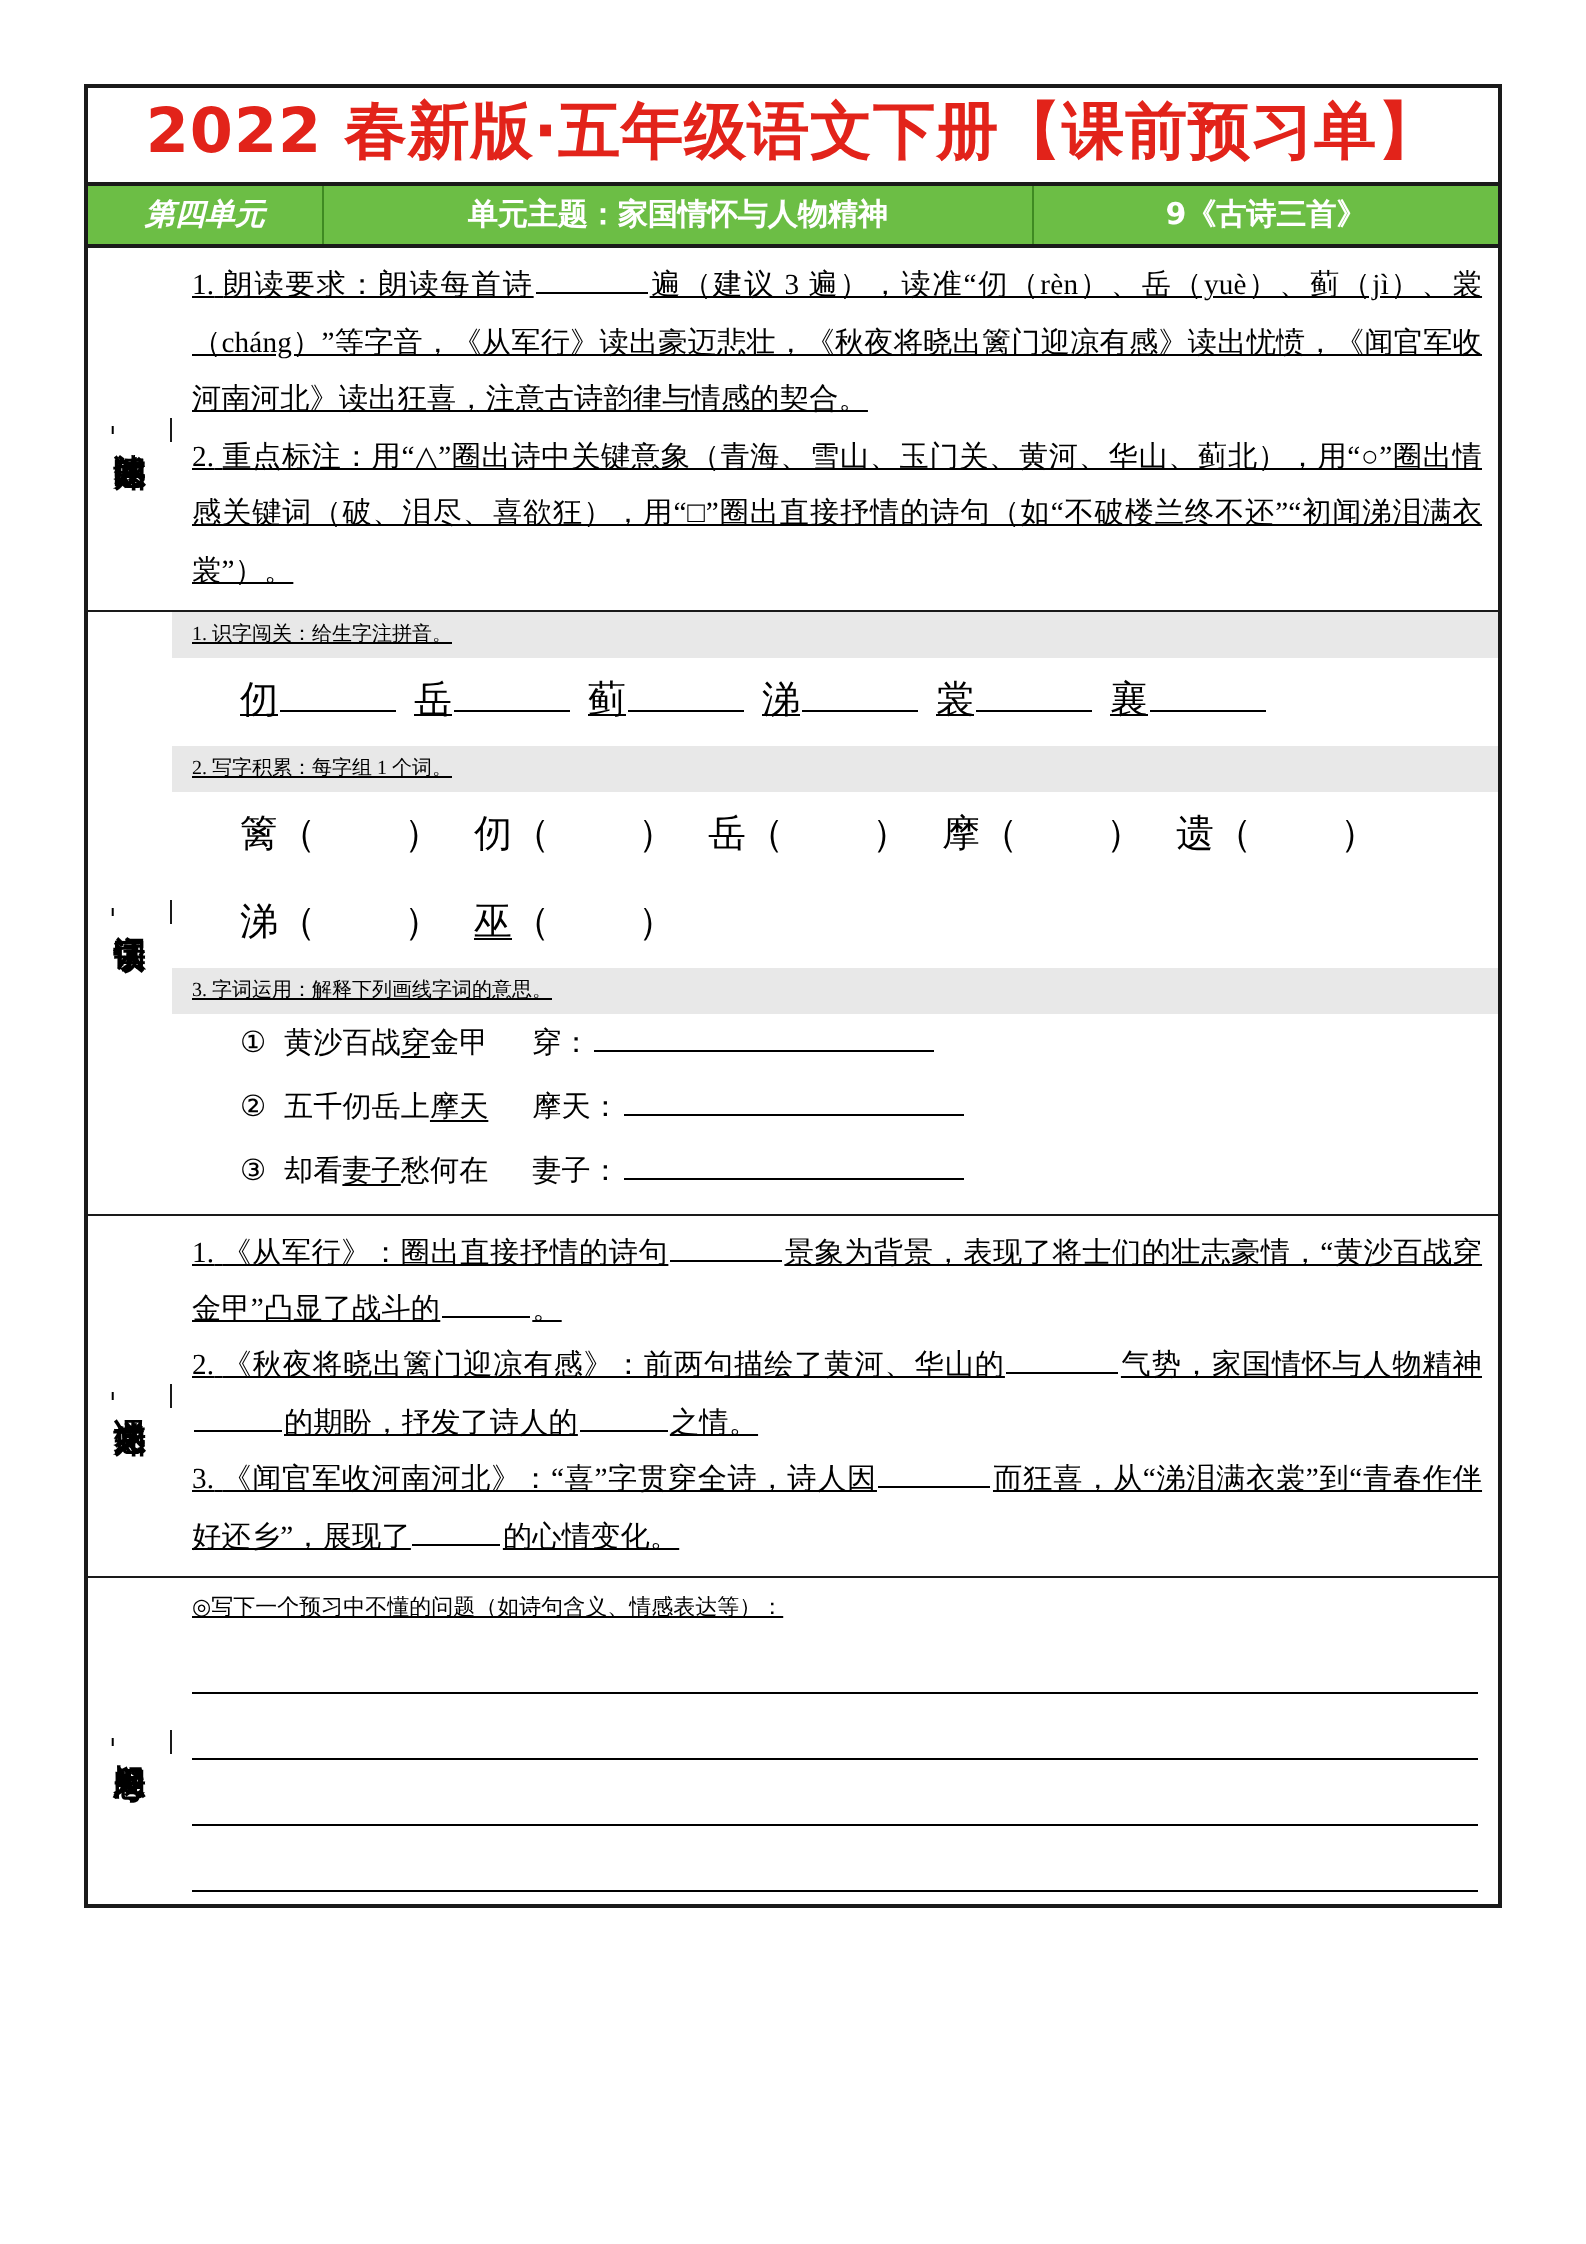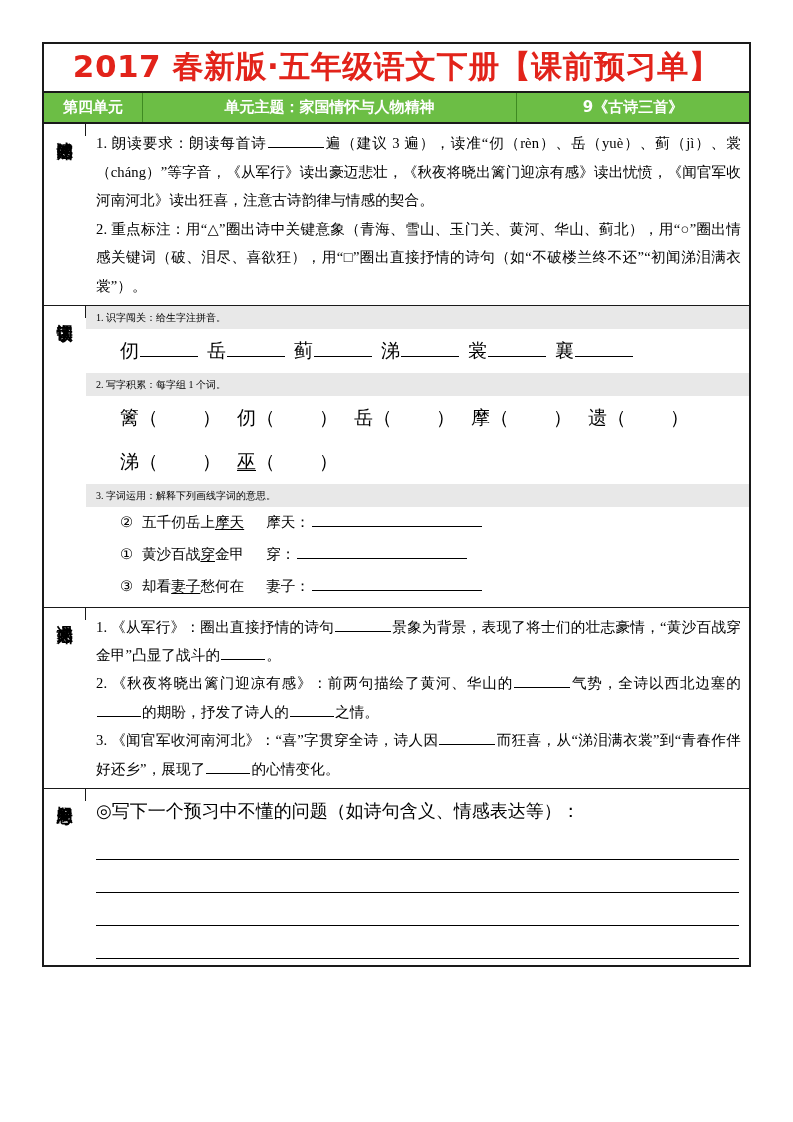--- a/index.html
+++ b/index.html
@@ -64,29 +64,30 @@
     align-items: stretch;
   }
   .unit-cell {
     display: flex;
     align-items: center;
     justify-content: center;
     text-align: center;
     line-height: 1;
     white-space: nowrap;
   }
-  .unit-cell.c1 { width: 99px; border-right: 1.5px solid #3f8a22; }
+  .unit-cell.c1 { width: 118px; border-right: 1.5px solid #3f8a22; font-style: italic; }
   .unit-cell.c2 { flex: 1; border-right: 1.5px solid #3f8a22; }
   .unit-cell.c3 { width: 232px; }
 
   
   .section {
     display: flex;
     border-bottom: 1.5px solid #1a1a1a;
-    align-items: flex-start;
+    align-items: center;
+    text-decoration: underline;
   }
   .section.last { border-bottom: none; }
 
   .side-label {
     width: 42px;
     min-width: 42px;
     border-right: 1.5px solid #1a1a1a;
     display: flex;
     align-items: center;
     justify-content: center;
@@ -175,21 +176,21 @@
     display: inline-block;
     border-bottom: 1.2px solid #000;
     width: 170px;
     height: 0.95em;
     vertical-align: baseline;
     margin-left: 2px;
   }
 
   
   .q-prompt {
-    font-size: 18px;
+    font-size: 11px;
     line-height: 1.9;
     padding: 5px 8px 2px 10px;
   }
   .write-lines { padding: 0 10px 6px 10px; }
   .write-line {
     border-bottom: 1.3px solid #000;
     height: 33px;
   }
   .write-line.first-wl { height: 30px; }
 
@@ -207,21 +208,21 @@
   }
 </style>
 </head>
 <body>
 
 <div class="page">
 
   <div class="sheet">
 
     <div class="title-bar">
-      <div class="title-text">2017 春新版·五年级语文下册【课前预习单】</div>
+      <div class="title-text">2022 春新版·五年级语文下册【课前预习单】</div>
     </div>
 
     <div class="unit-row">
       <div class="unit-cell c1">第四单元</div>
       <div class="unit-cell c2">单元主题：家国情怀与人物精神</div>
       <div class="unit-cell c3">9《古诗三首》</div>
     </div>
 
     <div class="section">
       <div class="side-label">
@@ -260,25 +261,25 @@
           <span class="word-slot"><span>篱</span><span class="paren">（<span class="paren-gap"></span>）</span></span><span class="word-slot"><span>仞</span><span class="paren">（<span class="paren-gap"></span>）</span></span><span class="word-slot"><span>岳</span><span class="paren">（<span class="paren-gap"></span>）</span></span><span class="word-slot"><span>摩</span><span class="paren">（<span class="paren-gap"></span>）</span></span><span class="word-slot"><span>遗</span><span class="paren">（<span class="paren-gap"></span>）</span></span>
         </div>
 
         <div class="fill-row indent">
           <span class="word-slot"><span>涕</span><span class="paren">（<span class="paren-gap"></span>）</span></span><span class="word-slot"><span class="ul">巫</span><span class="paren">（<span class="paren-gap"></span>）</span></span>
         </div>
 
         <div class="gray-row">3. 字词运用：解释下列画线字词的意思。</div>
 
         <div class="def-row">
+          <span class="def-num">①</span><span class="def-sentence"><span>黄沙百战</span><span class="ul">穿</span><span>金甲</span></span><span class="def-key">穿：</span><span class="def-blank"></span>
+        </div>
+
+        <div class="def-row">
           <span class="def-num">②</span><span class="def-sentence"><span>五千仞岳上</span><span class="ul">摩天</span><span></span></span><span class="def-key">摩天：</span><span class="def-blank"></span>
-        </div>
-
-        <div class="def-row">
-          <span class="def-num">①</span><span class="def-sentence"><span>黄沙百战</span><span class="ul">穿</span><span>金甲</span></span><span class="def-key">穿：</span><span class="def-blank"></span>
         </div>
 
         <div class="def-row" style="padding-bottom:5px;">
           <span class="def-num">③</span><span class="def-sentence"><span>却看</span><span class="ul">妻子</span><span>愁何在</span></span><span class="def-key">妻子：</span><span class="def-blank"></span>
         </div>
 
       </div>
     </div>
 
     <div class="section">
@@ -287,21 +288,21 @@
       </div>
       <div class="side-content">
 
         <div class="para first">
           <span>1.</span>
           <span>《从军行》：圈出直接抒情的诗句</span><span class="blank-line bl-md"></span><span>景象为背景，表现了将士们的壮志豪情，“黄沙百战穿金甲”凸显了战斗的</span><span class="blank-line bl-sm"></span><span>。</span>
         </div>
 
         <div class="para">
           <span>2.</span>
-          <span>《秋夜将晓出篱门迎凉有感》：前两句描绘了黄河、华山的</span><span class="blank-line bl-md"></span><span>气势，全诗以西北边塞的</span><span class="blank-line bl-sm"></span><span>的期盼，抒发了诗人的</span><span class="blank-line bl-sm"></span><span>之情。</span>
+          <span>《秋夜将晓出篱门迎凉有感》：前两句描绘了黄河、华山的</span><span class="blank-line bl-md"></span><span>气势，家国情怀与人物精神</span><span class="blank-line bl-sm"></span><span>的期盼，抒发了诗人的</span><span class="blank-line bl-sm"></span><span>之情。</span>
         </div>
 
         <div class="para lastp">
           <span>3.</span>
           <span>《闻官军收河南河北》：“喜”字贯穿全诗，诗人因</span><span class="blank-line bl-md"></span><span>而狂喜，从“涕泪满衣裳”到“青春作伴好还乡”，展现了</span><span class="blank-line bl-sm"></span><span>的心情变化。</span>
         </div>
 
       </div>
     </div>
 

